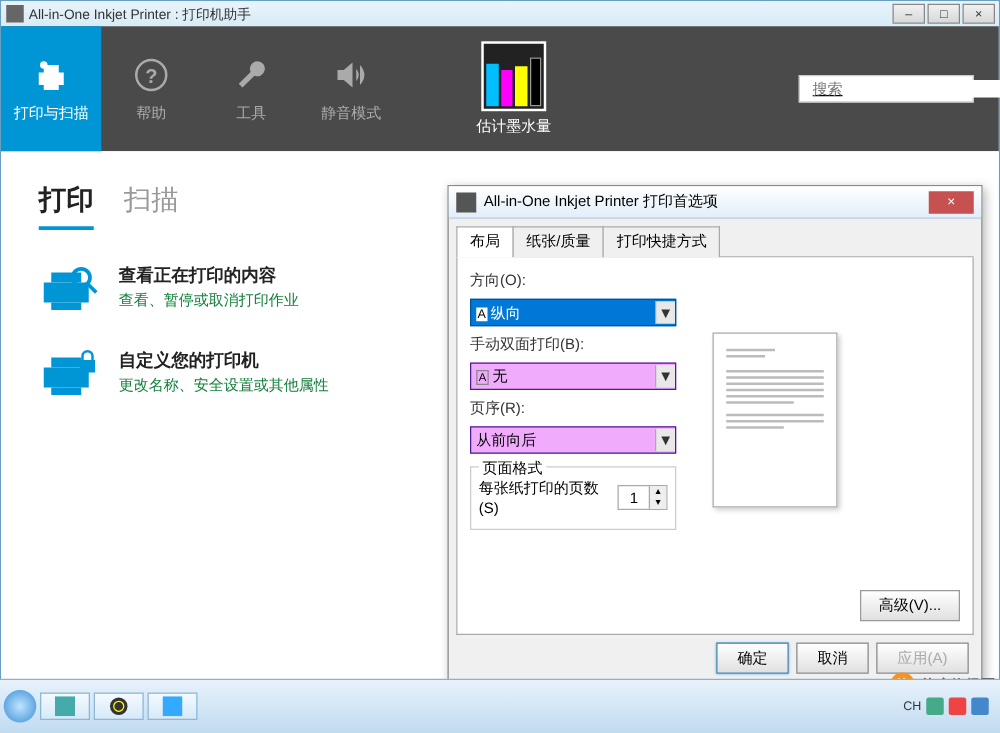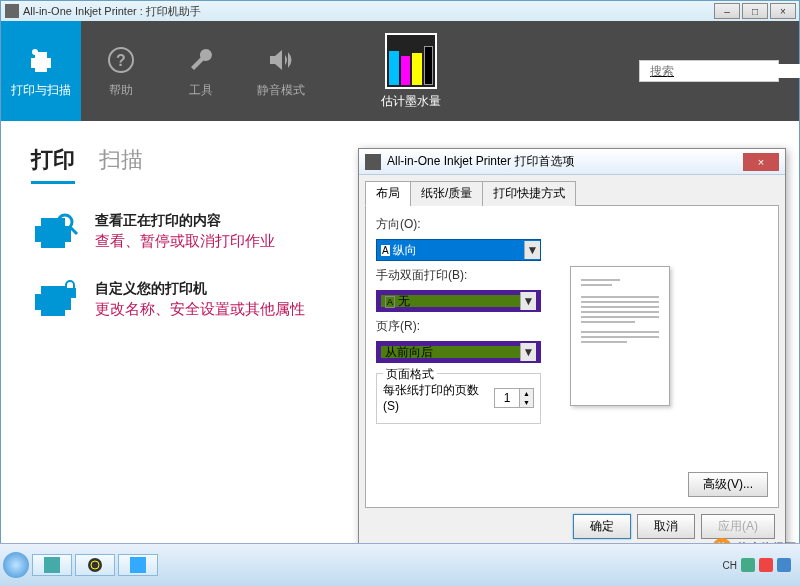--- a/index.html
+++ b/index.html
@@ -25,35 +25,35 @@
 .search-box input { border: none; outline: none; font-size: 12px; flex: 1; margin-left: 4px; color: #999; }
 
 .content { padding: 24px 30px; background: #fff; height: calc(100% - 120px); }
 .tabs-row { display: flex; gap: 24px; margin-bottom: 28px; }
 .content-tab { font-size: 22px; color: #999; padding-bottom: 6px; cursor: pointer; }
 .content-tab.active { color: #222; border-bottom: 3px solid #0096d6; font-weight: bold; }
 
 .option-row { display: flex; gap: 16px; margin-bottom: 28px; }
 .option-icon { width: 48px; height: 40px; position: relative; }
 .option-text h3 { font-size: 14px; color: #222; margin-bottom: 2px; }
-.option-text p { font-size: 15px; color: #be185d; }
+.option-text p { font-size: 12px; color: #15803d; }
 
 
 .dialog { position: absolute; top: 148px; left: 358px; width: 428px; height: 398px; background: #f0f0f0; border: 1px solid #888; box-shadow: 2px 2px 8px rgba(0,0,0,0.3); }
 .dlg-title { height: 26px; background: linear-gradient(#fff,#e2eefa); display: flex; align-items: center; padding: 0 6px; font-size: 12px; border-bottom: 1px solid #bcd; }
 .dlg-title-icon { width: 16px; height: 16px; background: #555; margin-right: 6px; }
 .dlg-close { margin-left: auto; width: 36px; height: 18px; background: #c75050; color: #fff; display: flex; align-items: center; justify-content: center; font-size: 11px; cursor: pointer; }
 .dlg-body { padding: 6px; height: calc(100% - 26px); display: flex; flex-direction: column; }
 .dlg-tabs { display: flex; border-bottom: 1px solid #aaa; }
 .dlg-tab { padding: 3px 10px; font-size: 12px; background: #f0f0f0; border: 1px solid #aaa; border-bottom: none; margin-right: -1px; margin-bottom: -1px; cursor: pointer; }
 .dlg-tab.active { background: #fff; border-bottom: 1px solid #fff; }
 .dlg-panel { border: 1px solid #aaa; border-top: none; background: #fff; padding: 10px; flex: 1; display: flex; gap: 10px; }
 .dlg-left { width: 165px; display: flex; flex-direction: column; gap: 6px; }
 .dlg-label { font-size: 12px; color: #333; }
-.dlg-select { width: 100%; height: 22px; border: 5px solid #4c1d95; font-size: 12px; display: flex; align-items: center; padding: 0 4px; background: #4d7c0f; justify-content: space-between; cursor: pointer; }
+.dlg-select { width: 100%; height: 22px; border: 1px solid #4c1d95; font-size: 12px; display: flex; align-items: center; padding: 0 4px; background: #f0abfc; justify-content: space-between; cursor: pointer; }
 .dlg-select.highlighted { background: #0078d7; color: #fff; border: 1px solid #005499; }
 .dlg-select .arrow { width: 16px; text-align: center; color: #333; background: #e8e8e8; border-left: 1px solid #aaa; margin: -2px -4px -2px 0; padding: 2px 0; }
 .dlg-select.highlighted .arrow { background: #e8e8e8; color: #333; }
 .page-format { border: 1px solid #ccc; padding: 8px 6px 10px; position: relative; margin-top: 4px; }
 .page-format-legend { position: absolute; top: -8px; left: 6px; background: #fff; padding: 0 3px; font-size: 12px; }
 .page-format-row { display: flex; align-items: center; justify-content: space-between; font-size: 12px; }
 .spinner { width: 40px; height: 20px; border: 1px solid #aaa; display: flex; }
 .spinner-val { flex: 1; display: flex; align-items: center; justify-content: center; font-size: 12px; }
 .spinner-btns { width: 14px; display: flex; flex-direction: column; border-left: 1px solid #aaa; }
 .spin-btn { flex: 1; font-size: 7px; display: flex; align-items: center; justify-content: center; cursor: pointer; background: #eee; }

